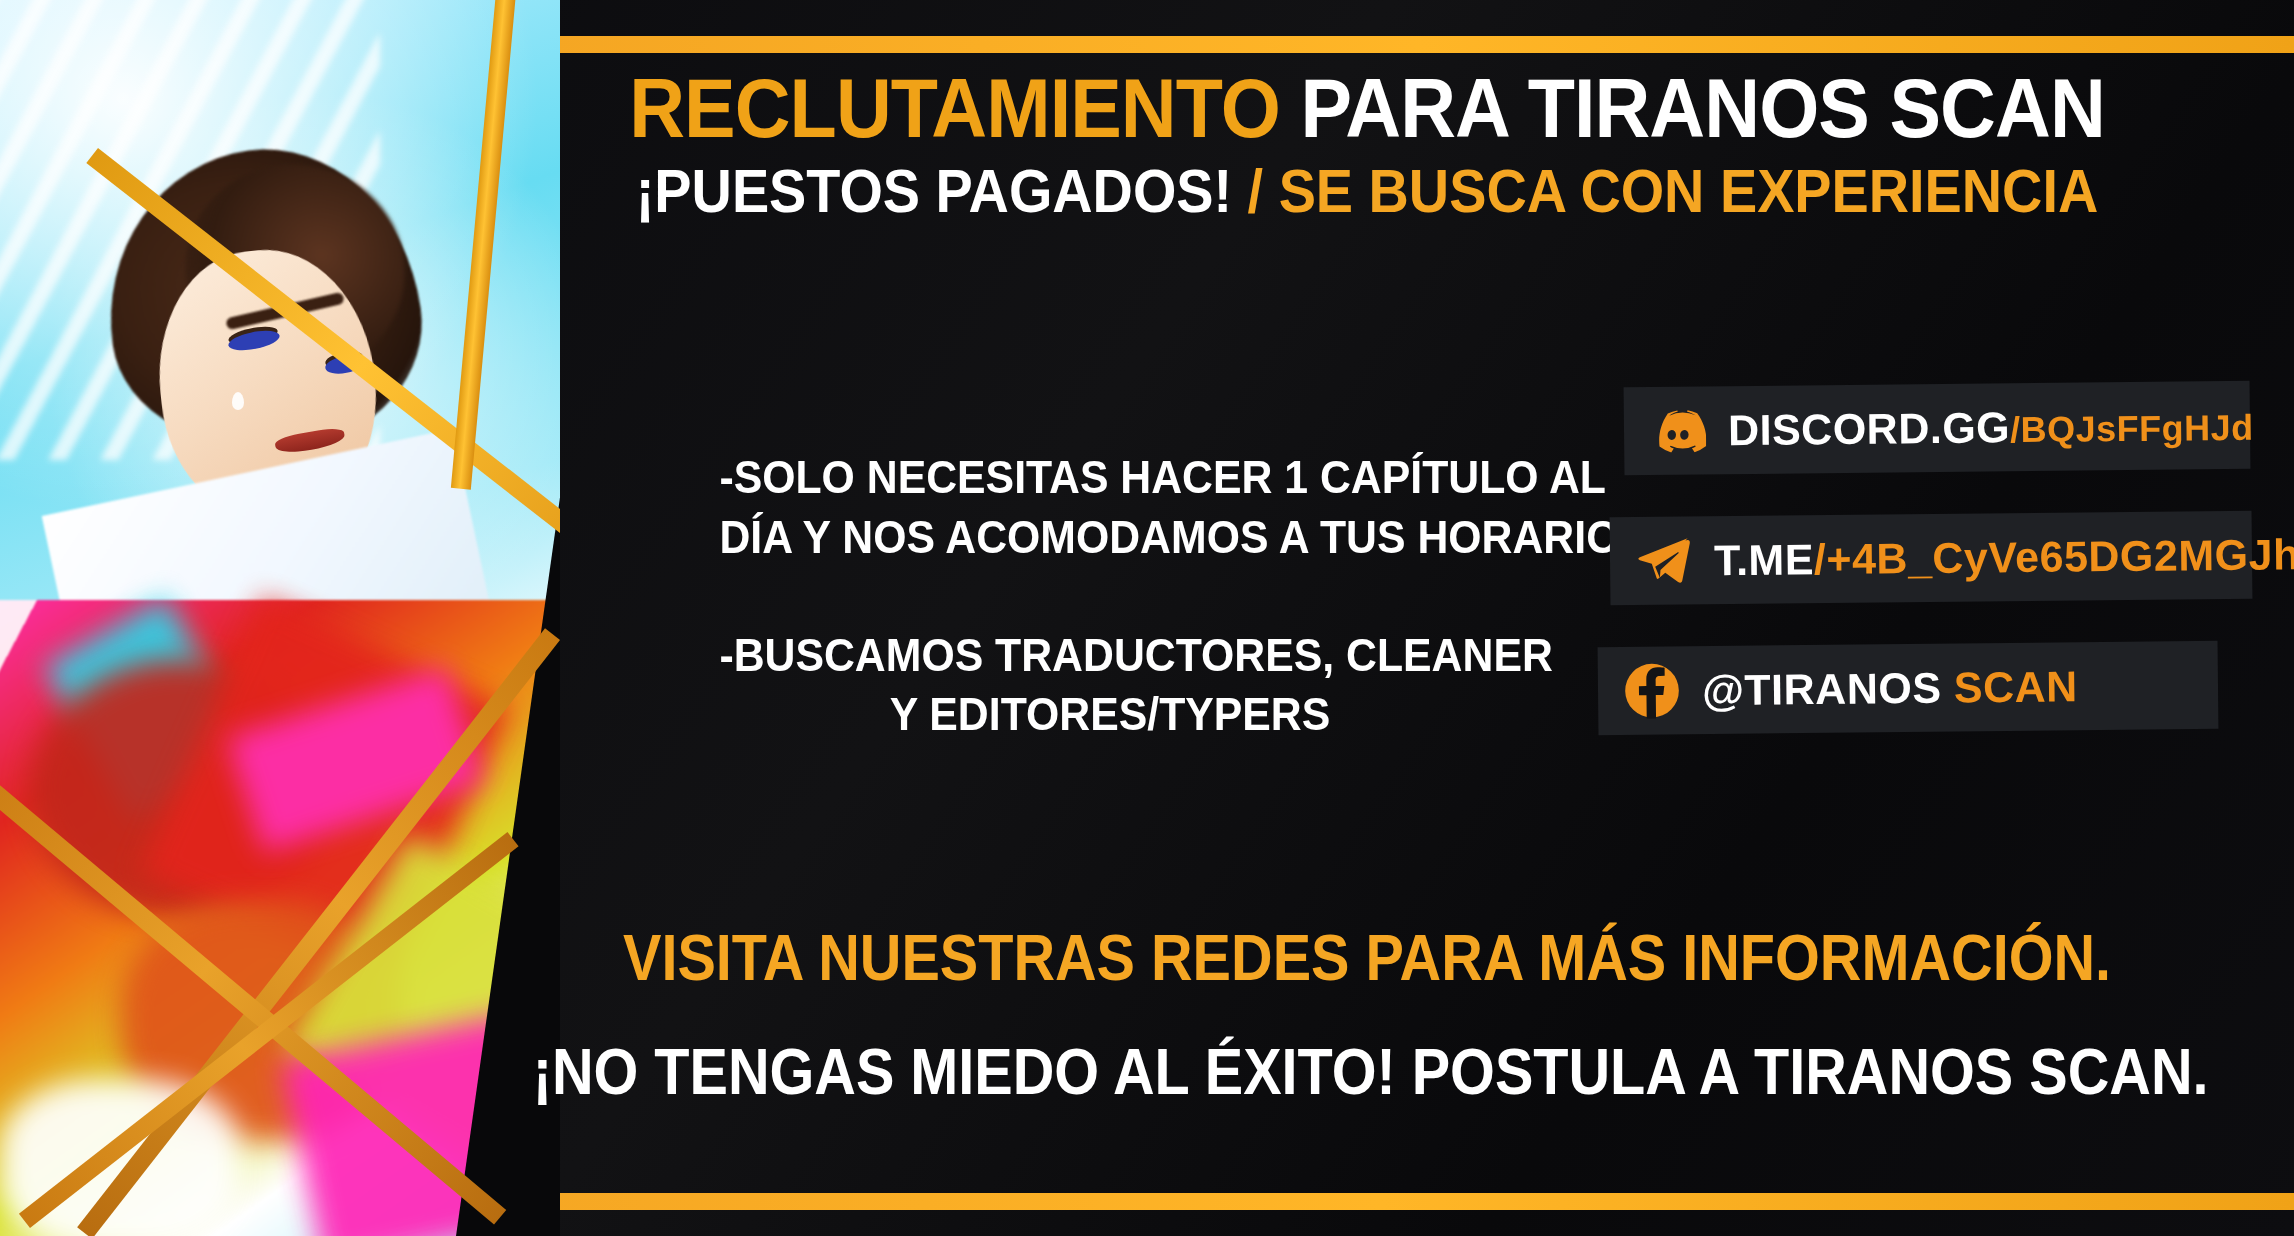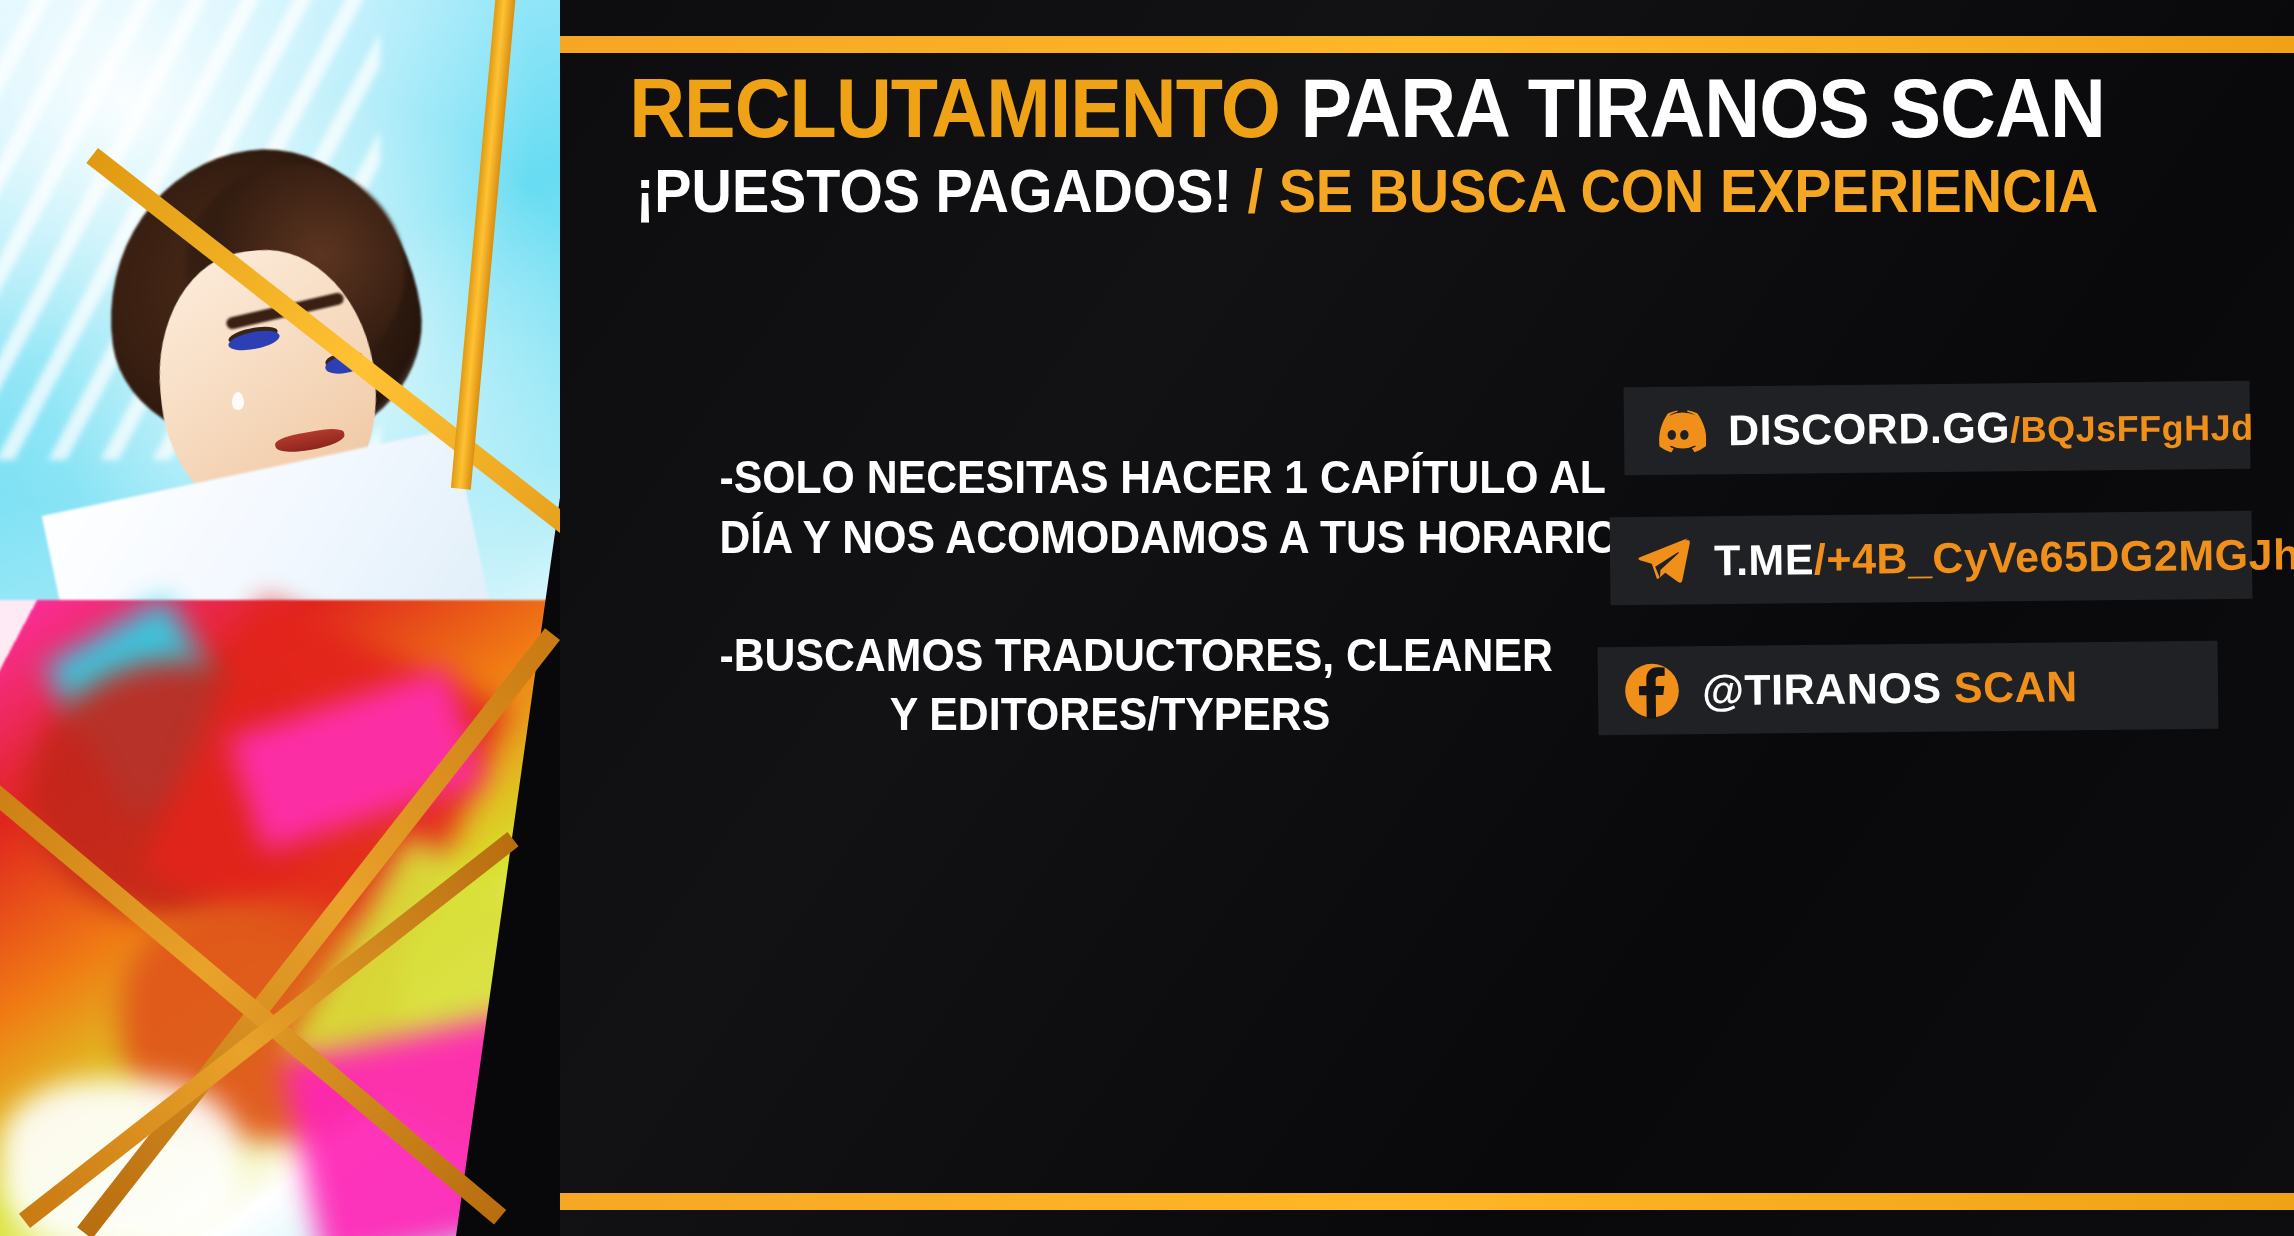--- a/index.html
+++ b/index.html
@@ -186,14 +186,18 @@
         <svg width="56" height="56" viewBox="0 0 24 24">
           <circle cx="12" cy="12" r="11.5" fill="#F0901A"></circle>
           <path fill="#141416" d="M13.6 24V13.9h3.2l.5-3.9h-3.7V7.6c0-1.1.3-1.9 1.9-1.9h2V2.2c-.4 0-1.6-.2-3-.2-2.9 0-4.9 1.8-4.9 5.1V10H6.4v3.9h3.2V24h4z"></path>
         </svg>
       </span>
       <span class="chip-text"><span>@TIRANOS</span> <span class="acc">SCAN</span></span>
     </div>
 
   </div>
 
+  <div class="cta">
+    <div class="cta-1">VISITA NUESTRAS REDES PARA MÁS INFORMACIÓN.</div>
+    <div class="cta-2">¡NO TENGAS MIEDO AL ÉXITO! POSTULA A TIRANOS SCAN.</div>
+  </div>
 
 </div>
 
 </body></html>

